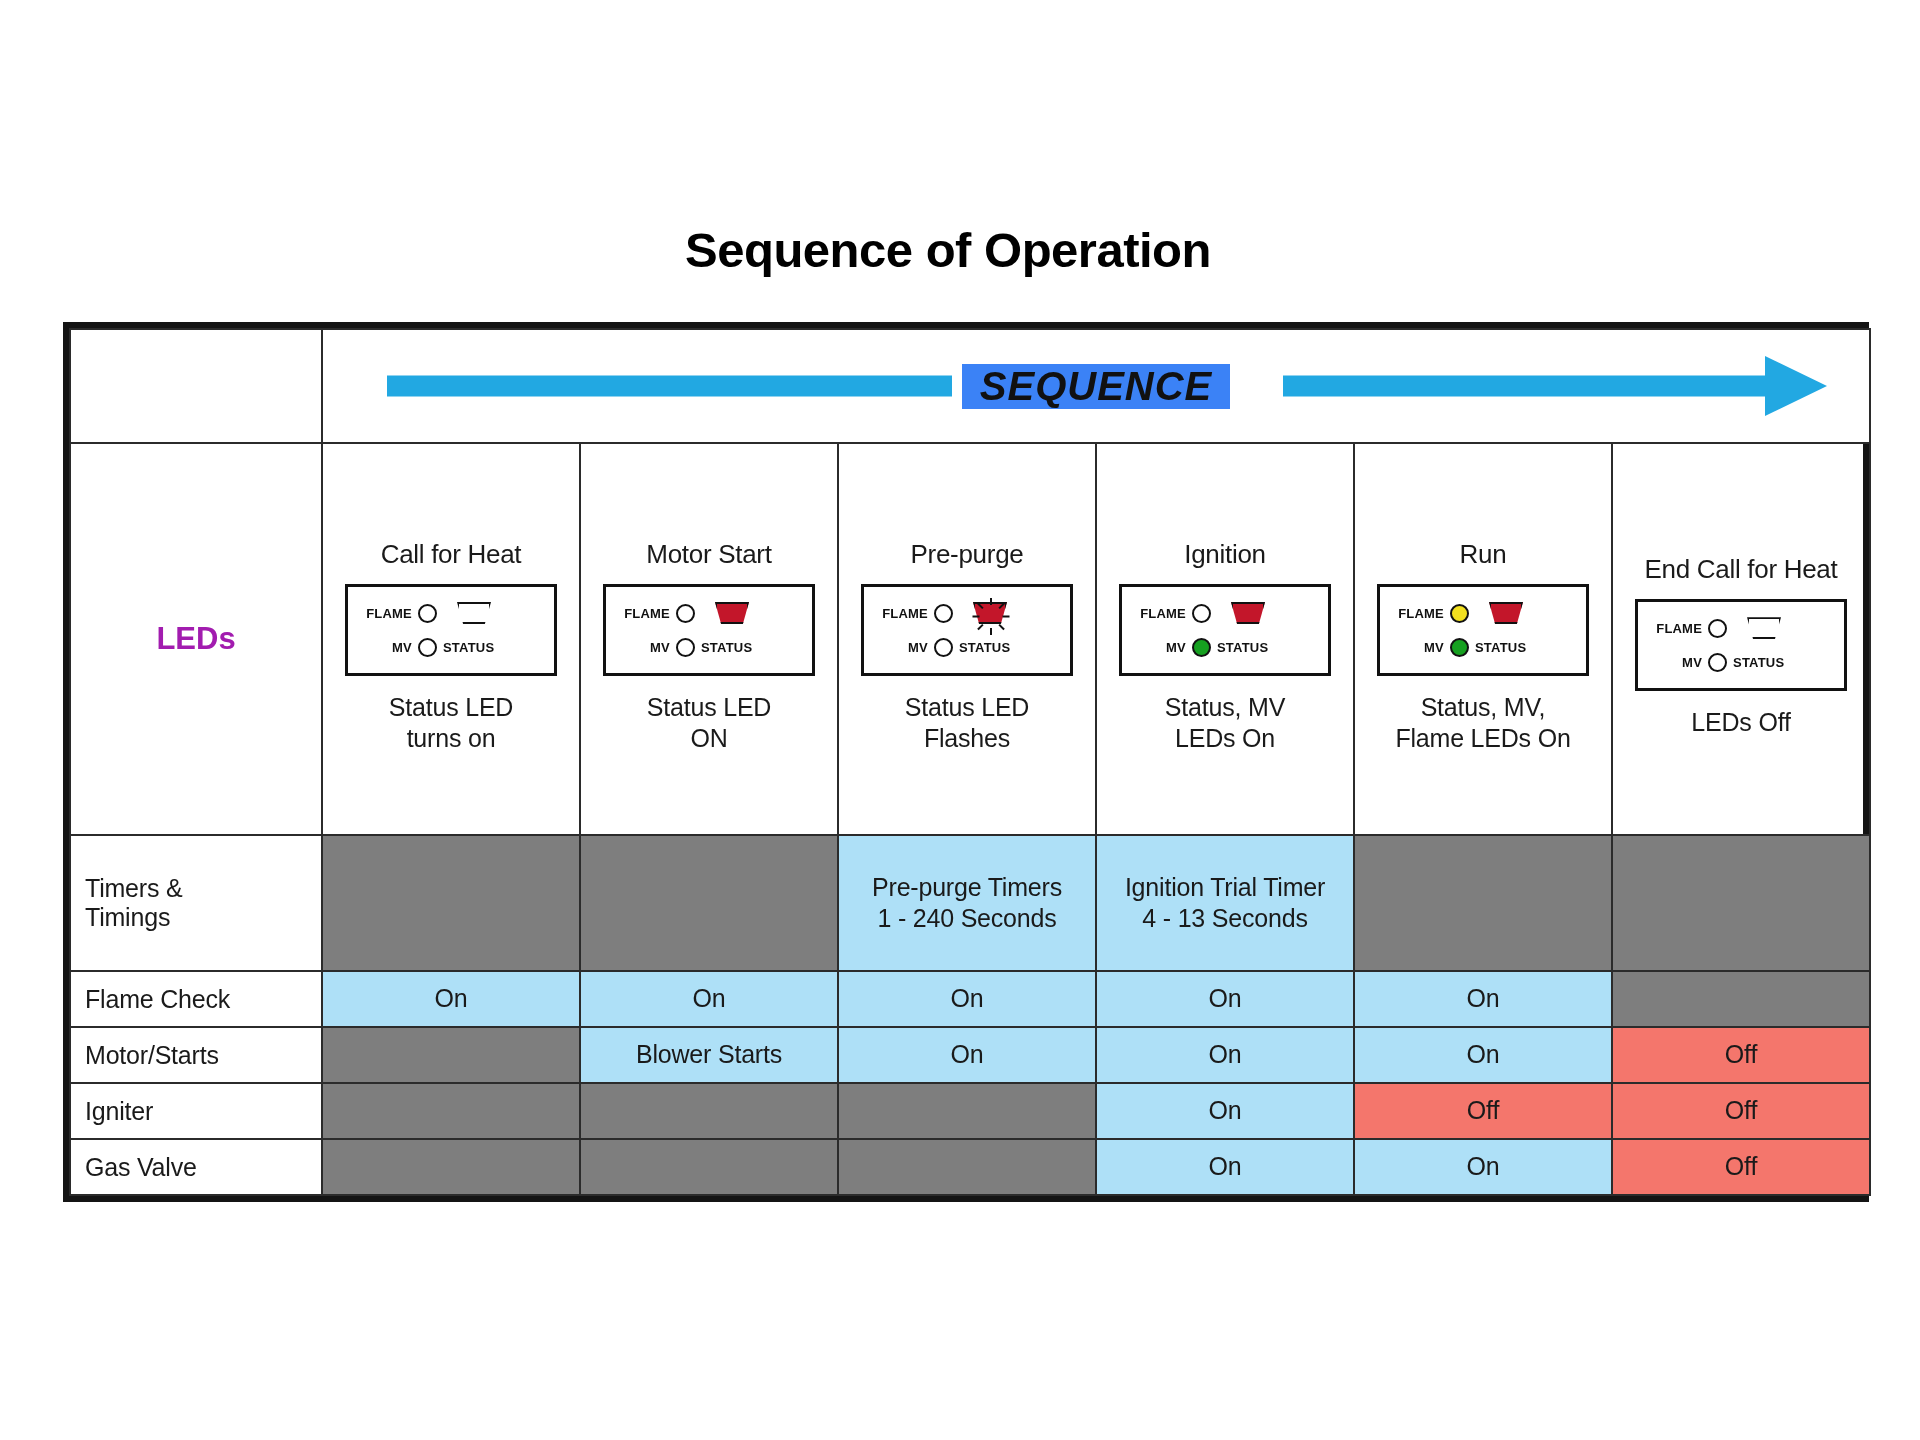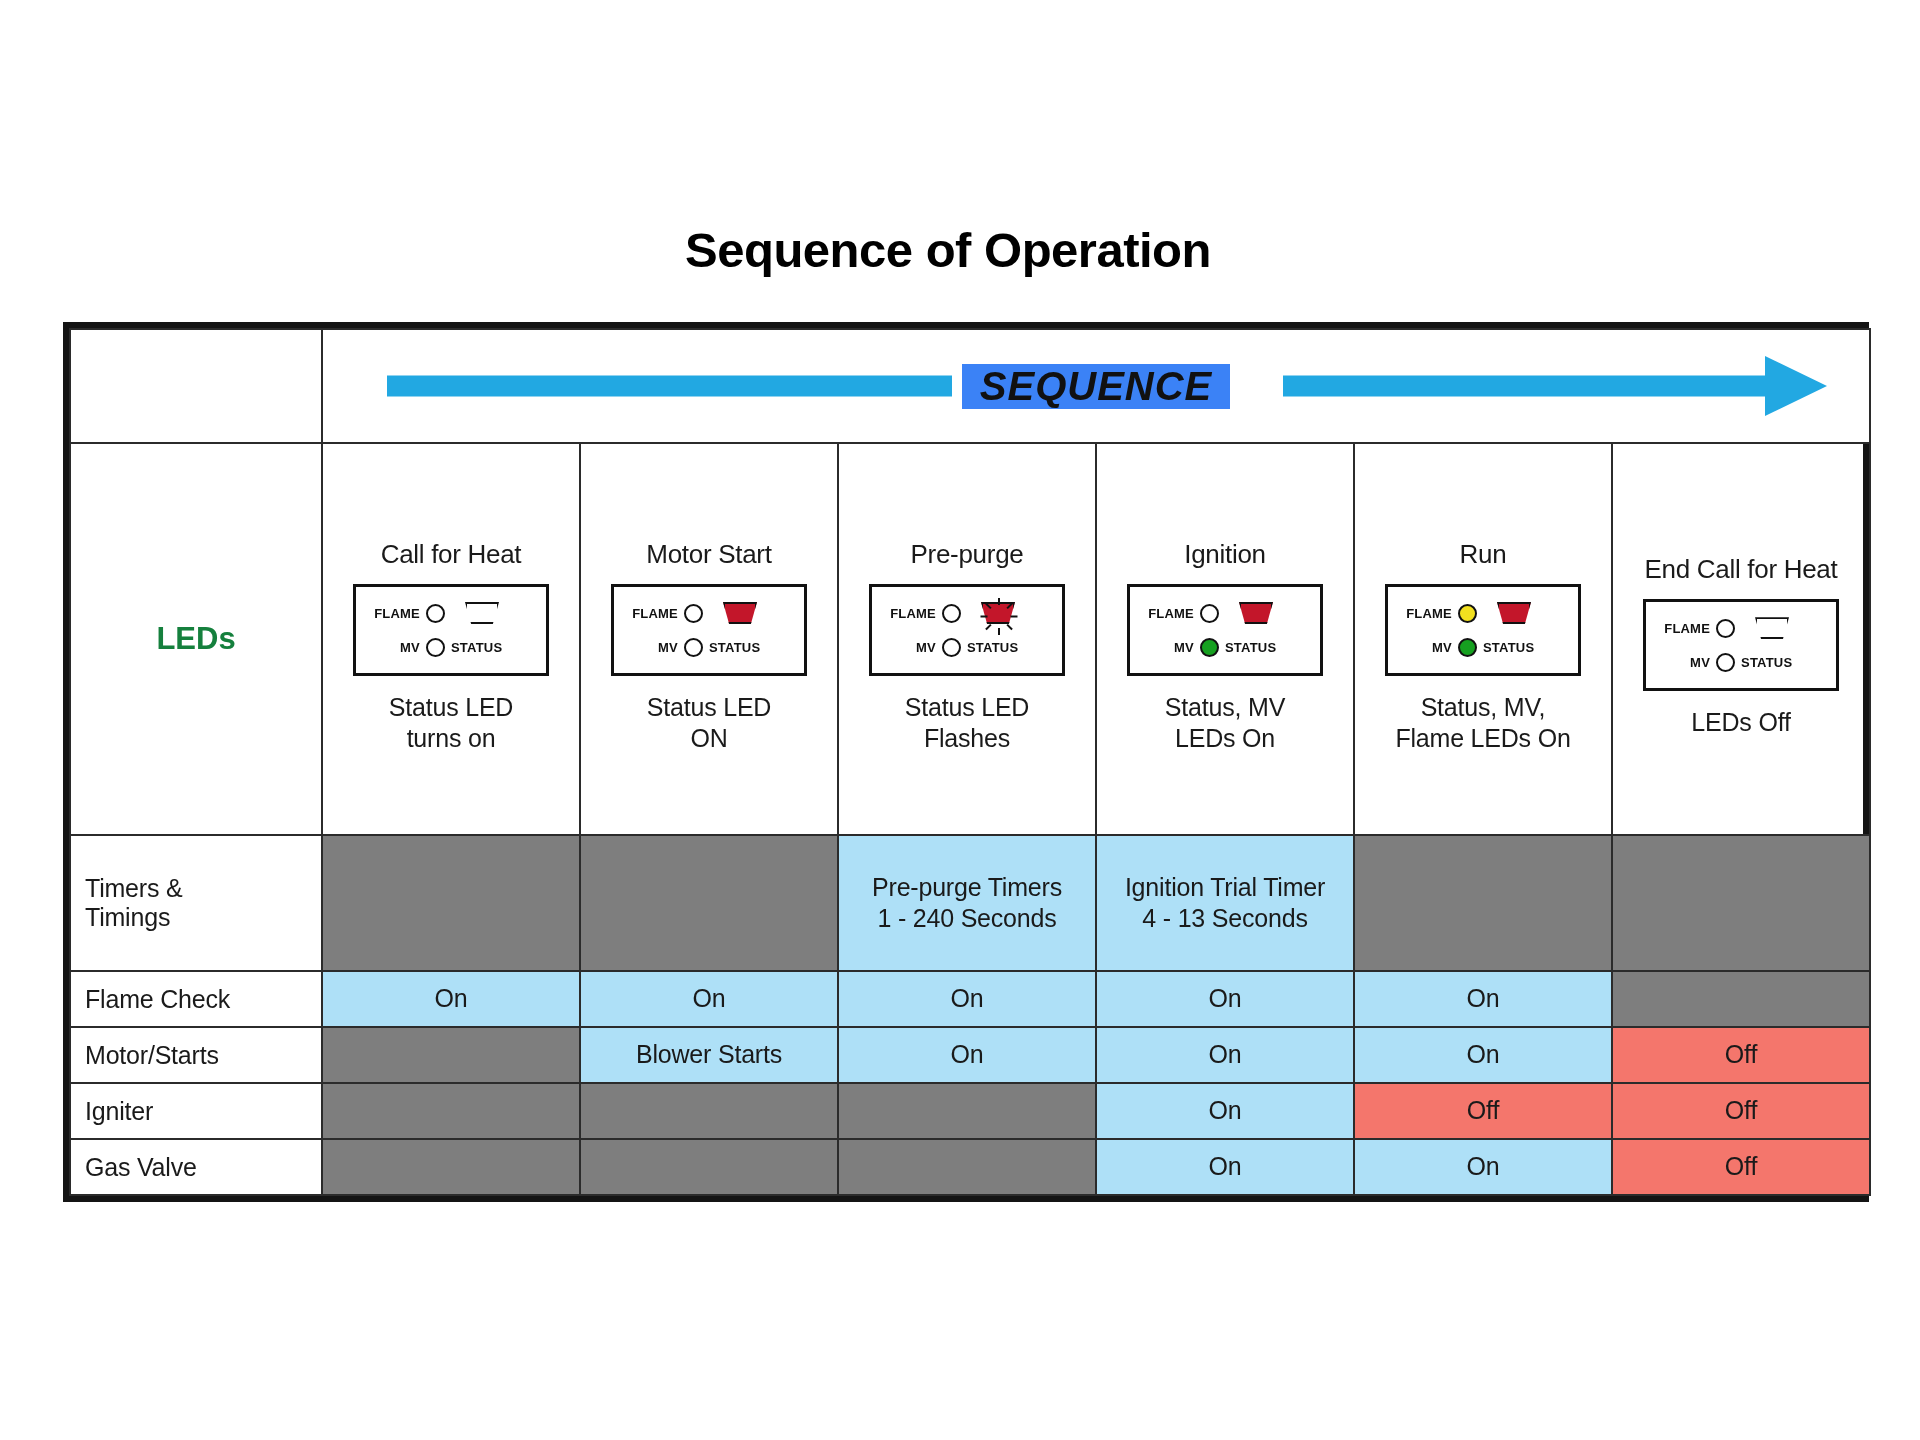--- a/index.html
+++ b/index.html
@@ -92,37 +92,37 @@
     color: #111;
     background: #3b82f6;
     padding: 0 18px;
   }
 
   
   .leds-label-cell { height: 392px; }
   .leds-label {
     font-size: 31px;
     font-weight: bold;
-    color: #15803d;
+    color: #a21caf;
   }
   .led-col {
     height: 392px;
     padding: 10px 6px 12px 6px !important;
     vertical-align: top;
   }
   .phase-name {
     font-size: 26px;
     color: #1a1a1a;
     margin-top: 16px;
     margin-bottom: 14px;
     white-space: nowrap;
     letter-spacing: -0.3px;
   }
   .led-panel {
-    width: 196px;
+    width: 212px;
     margin: 0 auto 16px auto;
     border: 3px solid #111;
     background: #fff;
     padding: 9px 8px 9px 8px;
   }
   .led-row {
     display: flex;
     align-items: center;
     justify-content: flex-start;
     height: 34px;

